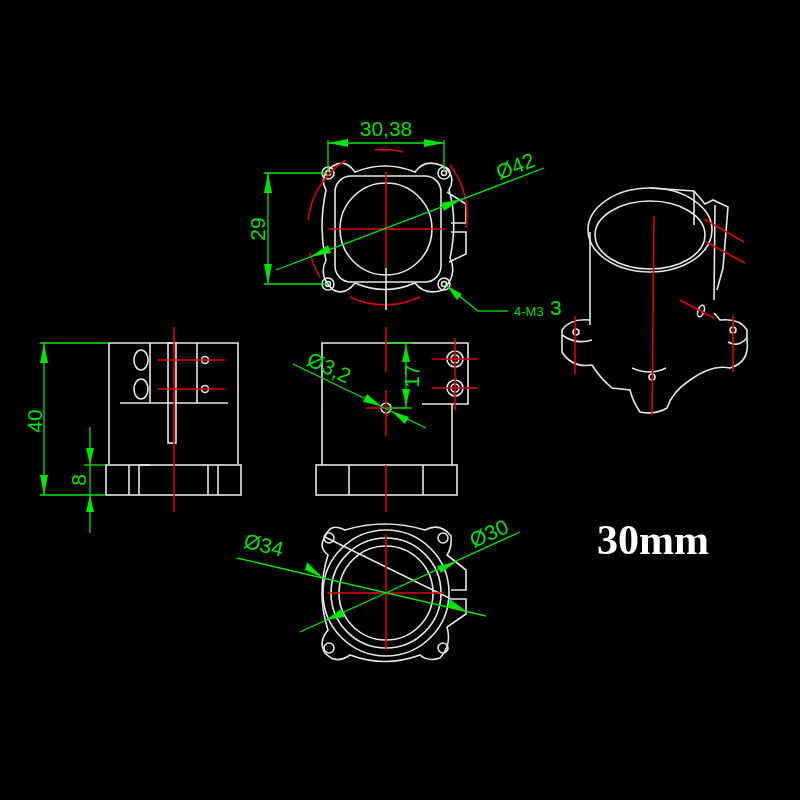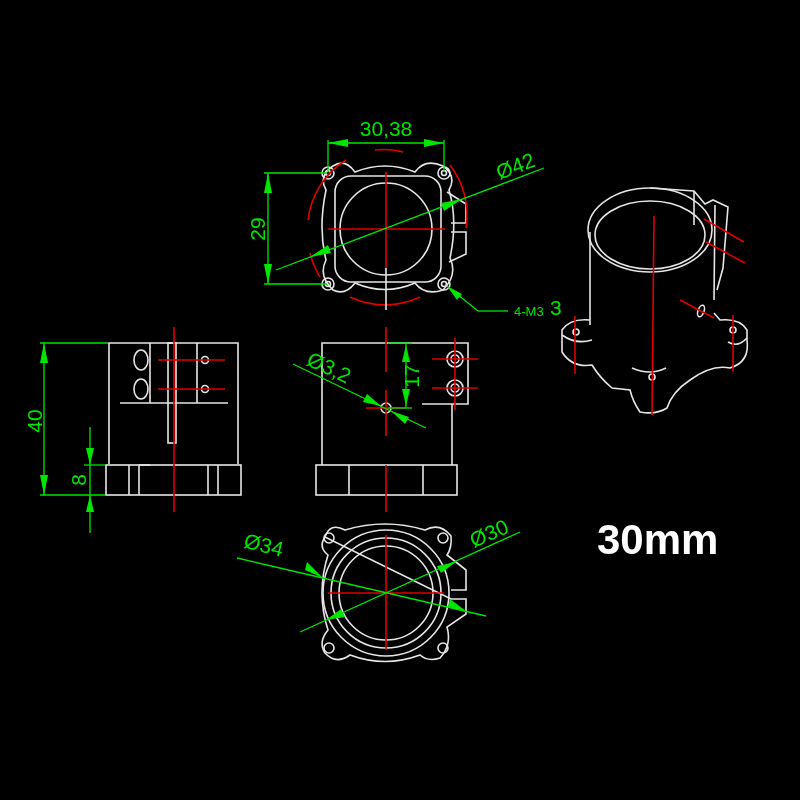--- a/index.html
+++ b/index.html
@@ -4,21 +4,21 @@
   <style>
     html, body { margin: 0; padding: 0; background: #000000; }
     body { width: 800px; height: 800px; overflow: hidden; position: relative; font-family: "Liberation Sans", sans-serif; }
     svg { position: absolute; left: 0; top: 0; }
     .ol { stroke: #e6e6e6; stroke-width: 1.6; fill: none; }
     .cl { stroke: #e00000; stroke-width: 1.6; fill: none; }
     .dm { stroke: #00e600; stroke-width: 1.3; fill: none; }
     .ah { fill: #00e600; stroke: none; }
     .dt { fill: #00e600; font-family: "Liberation Sans", sans-serif; font-size: 21px; }
     .dt-sm { fill: #00e600; font-family: "Liberation Sans", sans-serif; font-size: 13px; }
-    .title { position: absolute; left: 597px; top: 515px; color: #ffffff; font-family: Liberation Sans, sans-serif; font-weight: bold; font-size: 42px; line-height: 50px; }
+    .title { position: absolute; left: 597px; top: 515px; color: #ffffff; font-family: Liberation Serif, serif; font-weight: bold; font-size: 42px; line-height: 50px; }
   </style>
 </head>
 <body>
 
 <svg width="800" height="800" viewBox="0 0 800 800">
 
   <g>
 
     <path class="ol" d="M333,166 Q345,158 355,172 Q385,160 415,172 Q425,158 443,166 Q457,176 449,190 Q458,220 450,258 Q458,275 443,290 Q425,296 415,283 Q385,296 355,283 Q345,296 333,290 Q318,276 326,260 Q318,228 326,190 Q318,176 333,166 Z"></path>
     <rect class="ol" x="335" y="176" width="106" height="106" rx="16"></rect>

